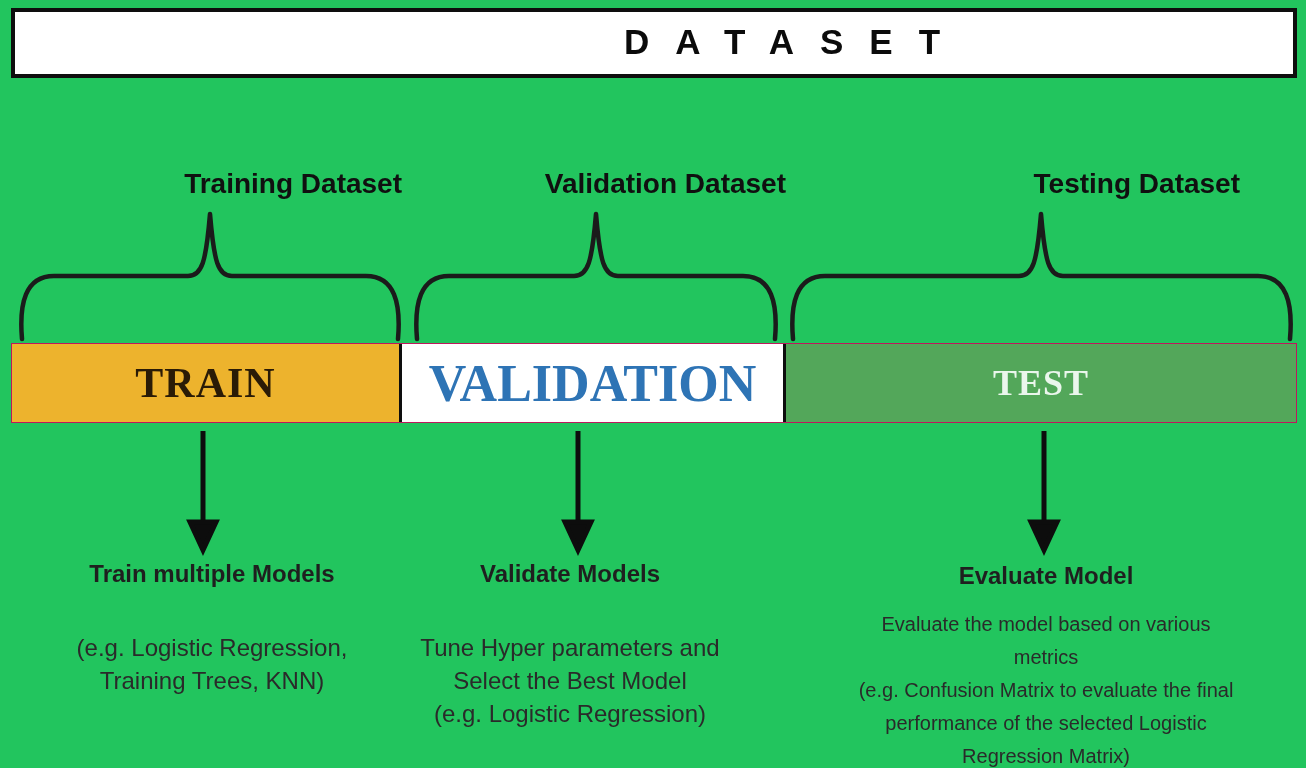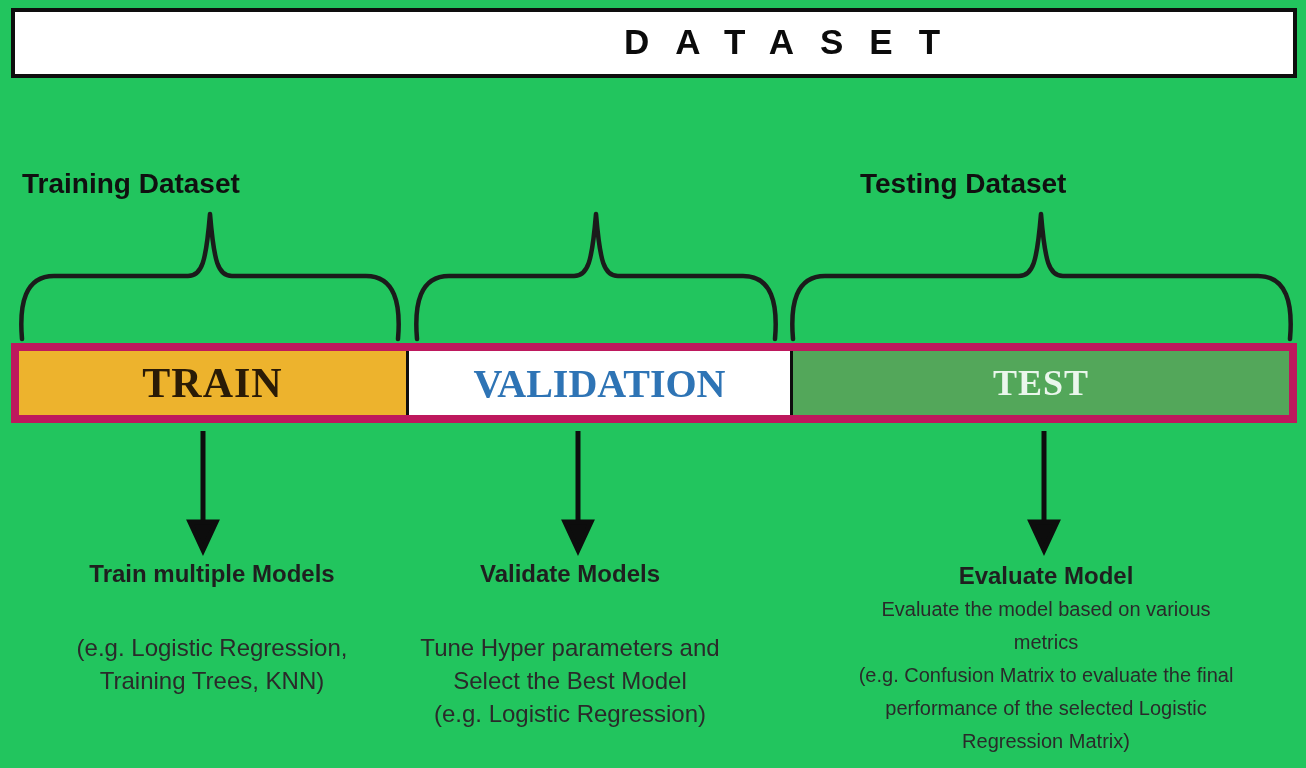--- a/index.html
+++ b/index.html
@@ -11,60 +11,61 @@
   .title-box{
     position:absolute;left:11px;top:8px;width:1286px;height:70px;
     border:4px solid #0e0e0e;background:#ffffff;box-sizing:border-box;
   }
   .title-text{
     position:absolute;left:795px;top:22px;transform:translateX(-50%);
     font-size:35px;font-weight:bold;letter-spacing:26px;color:#0b0b0b;white-space:nowrap;
   }
   
   .brace-label{
-    position:absolute;top:168px;width:380px;text-align:left;
+    position:absolute;top:168px;width:380px;text-align:right;
     font-size:28px;font-weight:bold;color:#101010;white-space:nowrap;
   }
   .brace-label.l1{left:22px;}
   .brace-label.l2{left:406px;}
   .brace-label.l3{left:860px;}
   
   .overlay{position:absolute;left:0;top:0;width:1306px;height:768px;}
   
   .bar{
     position:absolute;left:11px;top:343px;width:1286px;height:80px;
-    display:flex;box-sizing:border-box;border:8px solid #be185d;text-align:center;
+    display:flex;box-sizing:border-box;border:1px solid #be185d;text-align:center;
   }
   .seg{
     display:flex;align-items:center;justify-content:center;box-sizing:border-box;
     font-family:"Liberation Serif","DejaVu Serif",serif;font-weight:bold;
   }
   .seg-train{width:387px;background:var(--train-fill);color:var(--train-text);font-size:42px;letter-spacing:1px;}
-  .seg-validation{width:387px;background:var(--validation-fill);color:var(--validation-text);font-size:40px;border-left:3px solid #0e0e0e;border-right:3px solid #0e0e0e;}
+  .seg-validation{width:387px;background:var(--validation-fill);color:var(--validation-text);font-size:52px;border-left:3px solid #0e0e0e;border-right:3px solid #0e0e0e;}
   .seg-test{flex:1;background:var(--test-fill);color:var(--test-text);font-size:36px;letter-spacing:1px;}
   
   .col{position:absolute;text-align:center;}
   .col1{left:27px;top:560px;width:370px;}
   .col2{left:385px;top:560px;width:370px;}
   .col3{left:826px;top:562px;width:440px;}
   .col-title{font-size:24px;font-weight:bold;color:#1f1f1f;line-height:28px;}
   .col-title.gap-after{margin-bottom:43px;}
-  .col-title.tight{margin-bottom:3px;}
+  .col-title.tight{margin-bottom:18px;}
   .col-line{font-size:24px;color:#2a2a2a;line-height:33px;text-align:center;}
   .col3 .col-line{font-size:20px;line-height:33px;}
 </style>
 </head>
 <body>
 
 <div id="canvas">
 
   <div class="title-box"></div>
   <div class="title-text">DATASET</div>
 
   <div class="brace-label l1">Training Dataset</div>
+  <div class="brace-label l2">Validation Dataset</div>
   <div class="brace-label l3">Testing Dataset</div>
 
   <svg class="overlay" viewBox="0 0 1306 768" xmlns="http://www.w3.org/2000/svg">
     <g fill="none" stroke="#1b1b1b" stroke-width="4.5" stroke-linecap="round" stroke-linejoin="round">
       <path d="M 22 339 C 19 304, 25 276, 54 276 L 188 276 C 202 276, 206 262, 210 214 C 214 262, 218 276, 232 276 L 366 276 C 395 276, 401 304, 398 339"></path>
       <path d="M 417 339 C 414 304, 420 276, 449 276 L 574 276 C 588 276, 592 262, 596 214 C 600 262, 604 276, 618 276 L 743 276 C 772 276, 778 304, 775 339"></path>
       <path d="M 793 339 C 790 304, 796 276, 825 276 L 1019 276 C 1033 276, 1037 262, 1041 214 C 1045 262, 1049 276, 1063 276 L 1258 276 C 1287 276, 1293 304, 1290 339"></path>
     </g>
     <g stroke="#0d0d0d" stroke-width="5" fill="#0d0d0d">
       <line x1="203" y1="431" x2="203" y2="524"></line>

